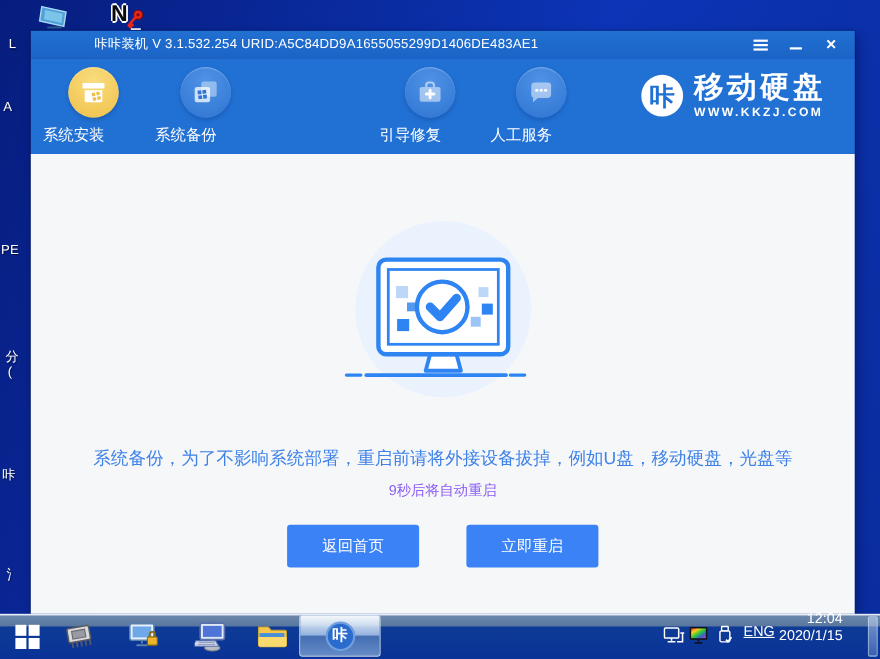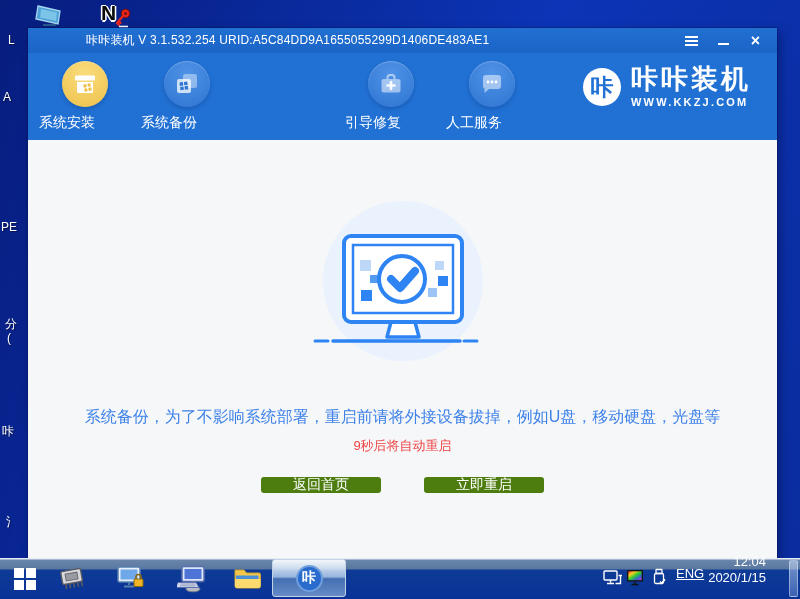--- a/index.html
+++ b/index.html
@@ -39,23 +39,23 @@
 
   .logo { position:absolute; right:26px; top:13px; display:flex; align-items:center; gap:10px; }
   .logo-circle { width:38px; height:38px; background:#fff; border-radius:50%; display:flex; align-items:center;
                  justify-content:center; color:#2171d4; font-size:23px; font-weight:bold; }
   .logo-name { color:#fff; font-size:27px; font-weight:bold; letter-spacing:3px; line-height:1; }
   .logo-url { color:#fff; font-size:11px; font-weight:bold; letter-spacing:2.2px; margin-top:3px; }
 
   .content { height:418px; background:#f6f7f9; text-align:center; overflow:hidden; }
   .illus { display:block; margin:53px auto 0; }
   .message { margin-top:44px; color:#3e82e8; font-size:16px; }
-  .countdown { margin-top:9px; color:#ef4444; font-size:13px; }
+  .countdown { margin-top:9px; color:#8b5cf6; font-size:13px; }
   .btn-row { margin-top:22px; display:flex; justify-content:center; gap:43px; }
-  .btn { width:120px; height:16px; background:#4d7c0f; color:#fff; font-size:14px; border:none; border-radius:3px;
+  .btn { width:120px; height:39px; background:#3b82f6; color:#fff; font-size:14px; border:none; border-radius:3px;
          display:flex; align-items:center; justify-content:center; cursor:pointer;font-family:Liberation Mono, monospace; }
 
   
   .taskbar { position:absolute; left:0; bottom:0; width:800px; height:41px;
              background:linear-gradient(180deg,#e6ecf4 0px,#e6ecf4 1px,#6b86ab 2px,#59779f 11px,#0e3b96 12px,#093297 100%); }
   .tb-icon { position:absolute; cursor:pointer; }
   .kaka-btn { position:absolute; left:272px; top:1px; width:74px; height:38px; border:1px solid #c3d4e8; border-radius:3px;
               background:linear-gradient(180deg,rgba(250,253,255,.95),rgba(185,211,240,.8) 47%,rgba(98,140,192,.65) 52%,rgba(140,176,220,.7));
               display:flex; align-items:center; justify-content:center; cursor:pointer; }
   .kaka-circle { width:27px; height:27px; border-radius:50%; background:#2a6ccd; border:2px solid #6f9fdd; color:#fff;
@@ -163,21 +163,21 @@
               <circle cx="13" cy="11" r="1.4" fill="#fff"></circle>
               <circle cx="17" cy="11" r="1.4" fill="#fff"></circle>
           </svg>
         </div>
         <div class="nav-label">人工服务</div>
       </div>
 
       <div class="logo">
         <div class="logo-circle">咔</div>
         <div class="logo-text">
-          <div class="logo-name">咔咔装机</div>
+          <div class="logo-name">移动硬盘</div>
           <div class="logo-url">WWW.KKZJ.COM</div>
         </div>
       </div>
     </div>
 
     <div class="content">
       <svg class="illus" width="200" height="170" viewBox="0 0 200 170">
         <circle cx="100" cy="88" r="80" fill="#e9f2fd"></circle>
         <line x1="12" y1="148" x2="25" y2="148" stroke="#2d84f2" stroke-width="3" stroke-linecap="round"></line>
         <line x1="161" y1="148" x2="174" y2="148" stroke="#2d84f2" stroke-width="3" stroke-linecap="round"></line>

